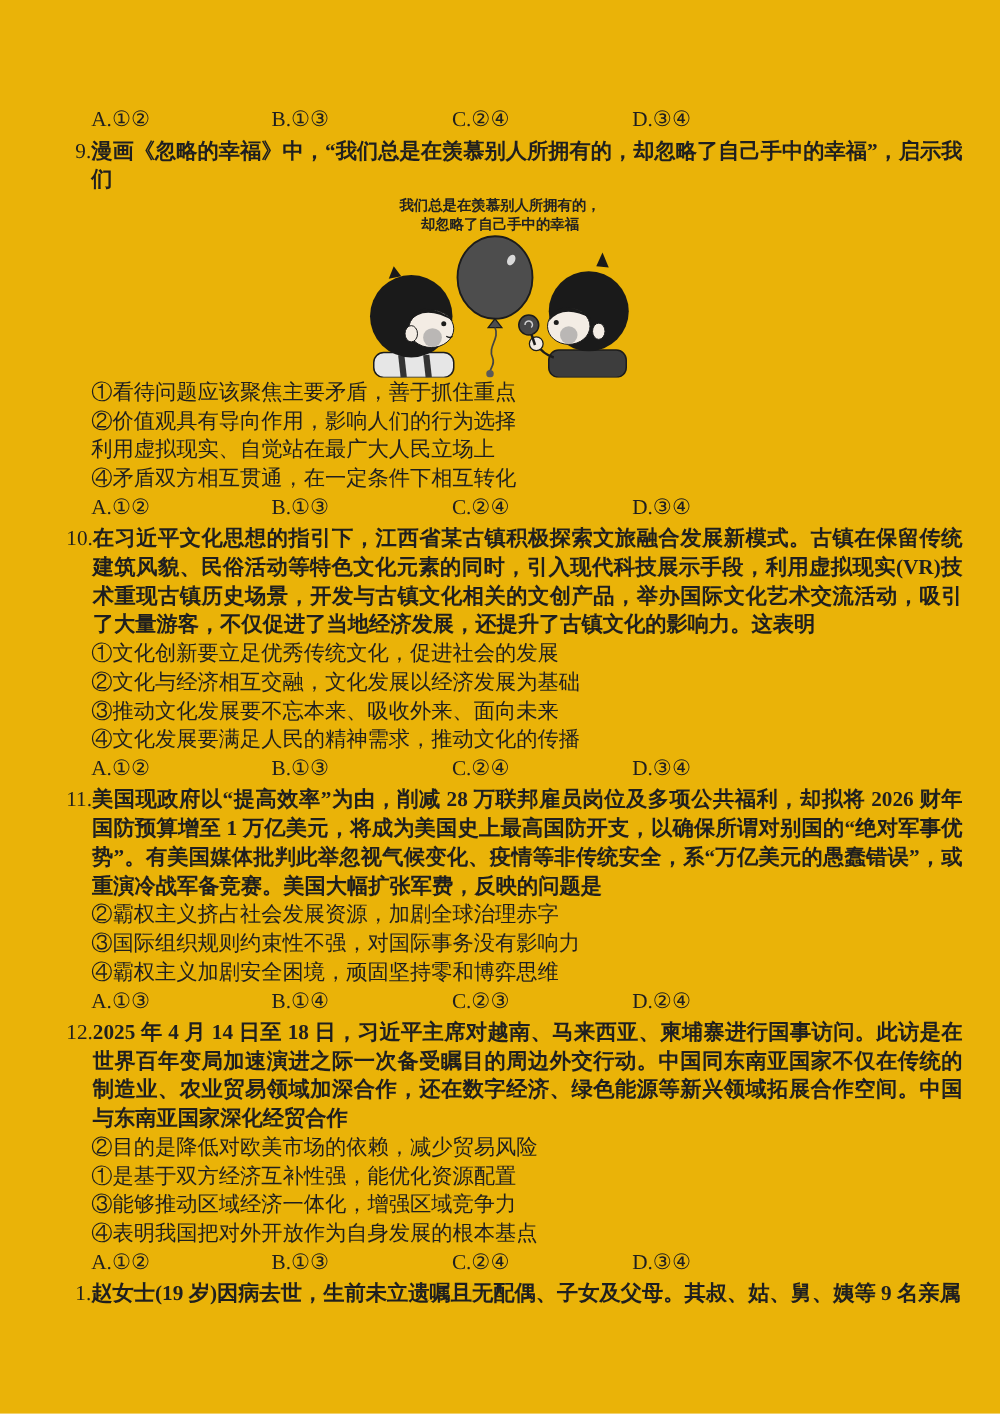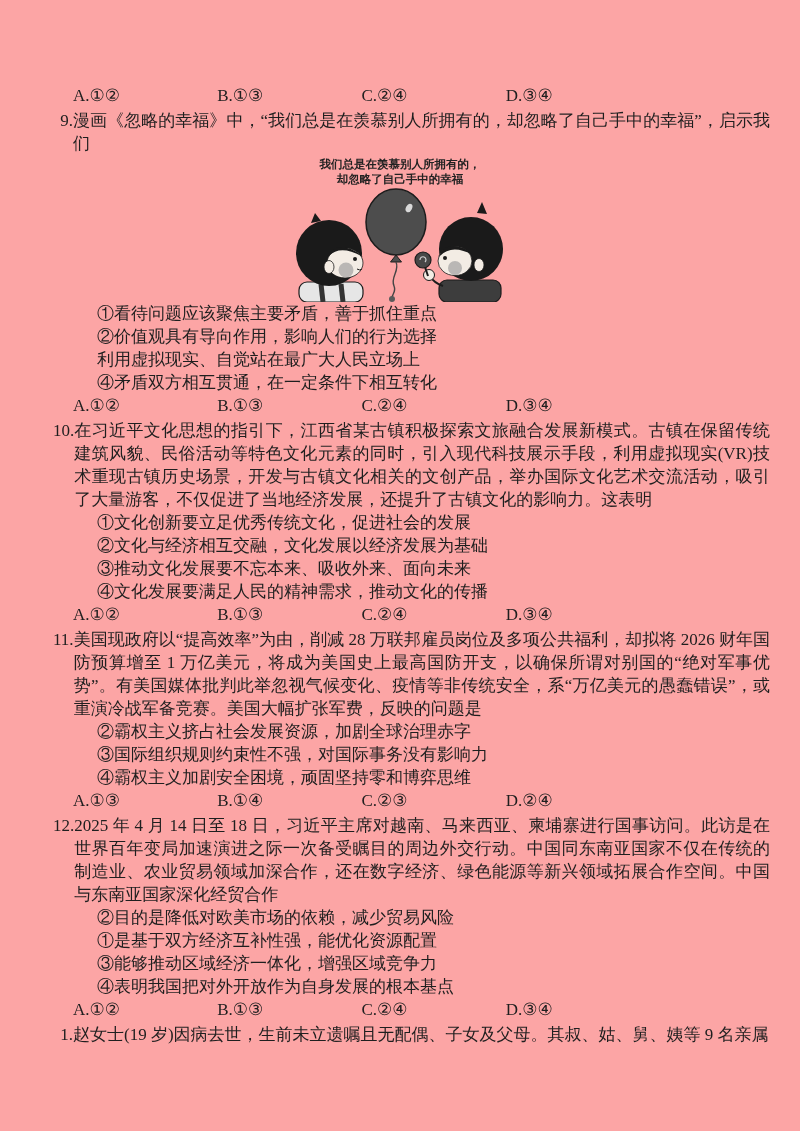--- a/index.html
+++ b/index.html
@@ -1,30 +1,30 @@
 <!DOCTYPE html>
 <html><head>
 <meta charset="utf-8">
 <style>
   html,body { margin:0; padding:0; background:#ffffff; }
   .page {
     width:800px; height:1131px;
-    background:#fca5a5; color:#1f1f1f;
+    background:#eab308; color:#1f1f1f;
     font-family:"Liberation Serif","DejaVu Serif",serif;
     font-size:17px; line-height:23px;
     box-sizing:border-box;
     padding:84px 30px 0 53px;
     overflow:hidden;
     position:relative;
   }
   .qrow { display:flex; }
   .qnum { flex:none; min-width:20px; text-align:right; white-space:nowrap; }
-  .qbody { flex:1; text-align:justify; }
+  .qbody { flex:1; text-align:justify;font-weight:bold; }
   .indent { margin-left:20px; }
-  .opt { text-align:justify;margin-left:24px; }
+  .opt { text-align:justify; }
   .answer-row { margin-bottom:2px; white-space:nowrap; }
   .answer-row .ac { display:inline-block; width:140px; }
   .answer-row .ac:last-child { width:auto; }
   .cartoon-wrap { margin-left:230px; width:235px; height:147px; }
   svg { display:block; }
 </style>
 </head>
 <body>
 
 <div class="page">

